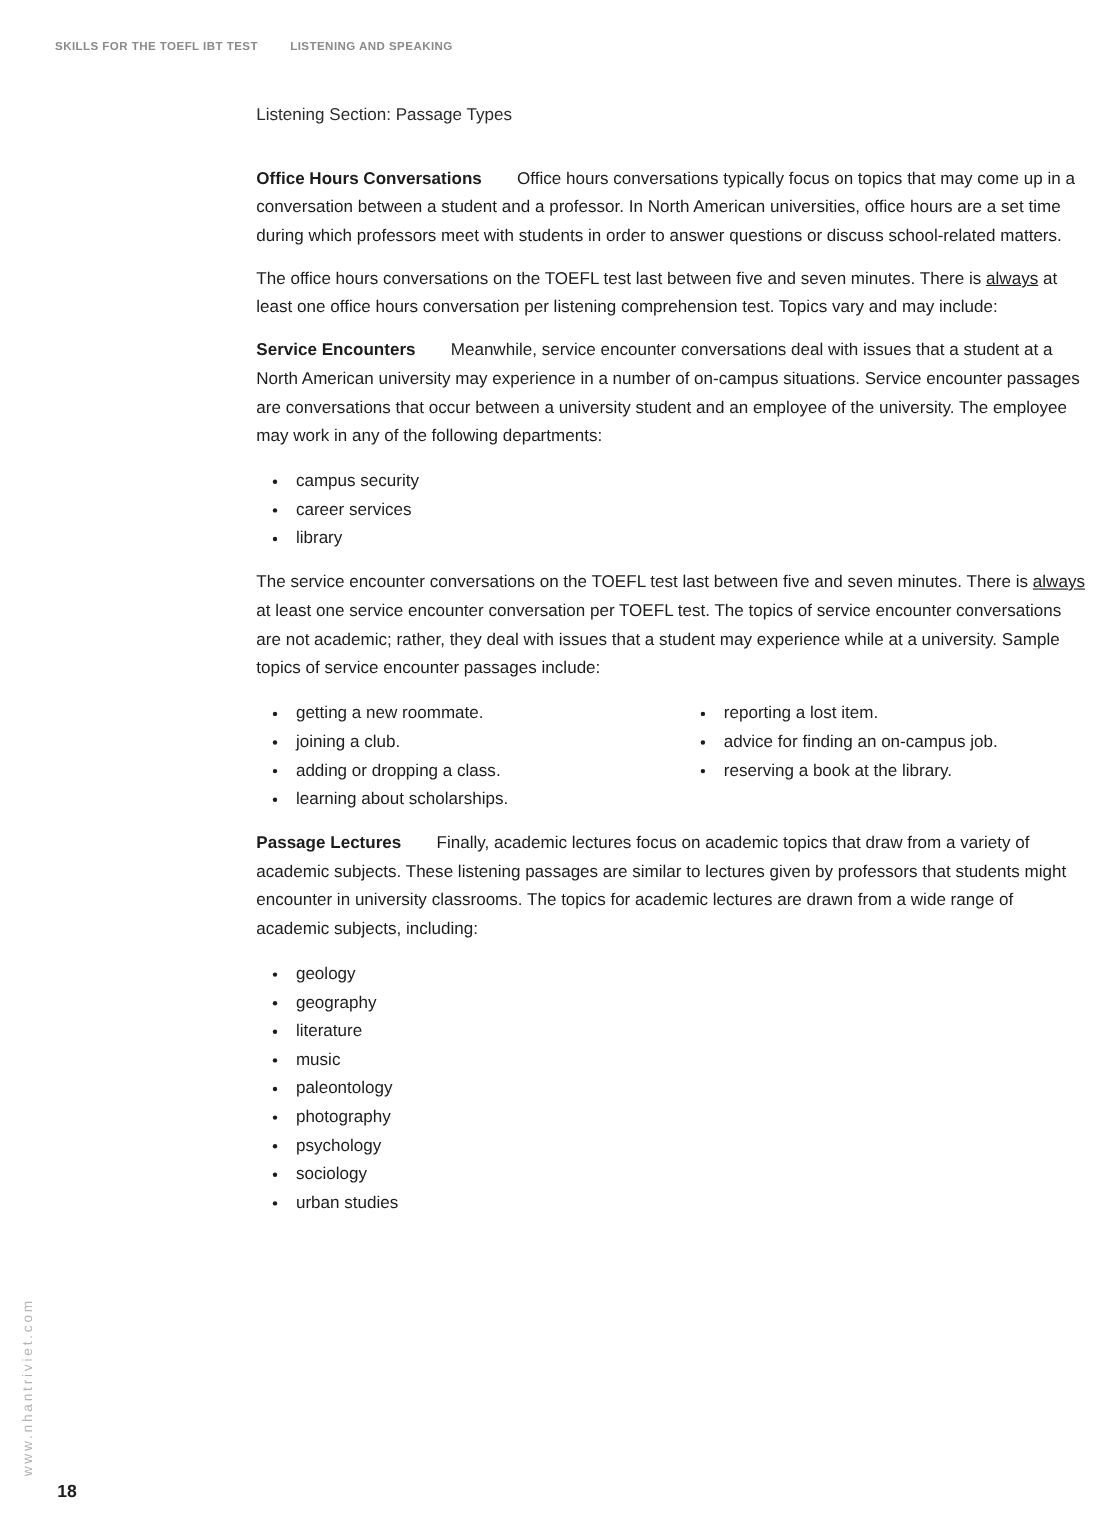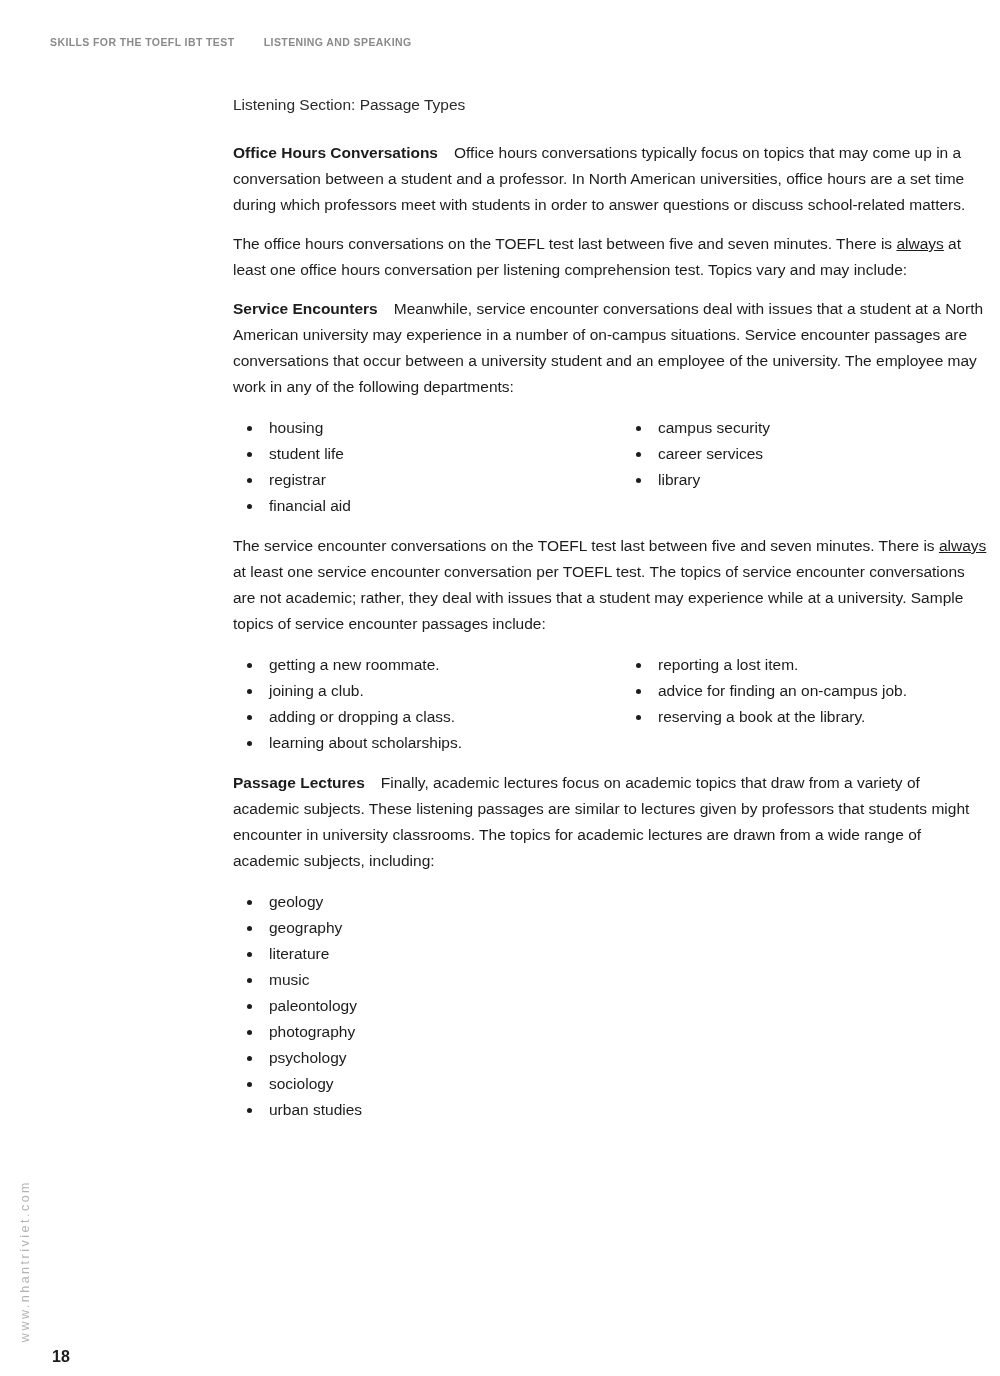--- a/index.html
+++ b/index.html
@@ -28,26 +28,26 @@
     top: 92px;
     left: 233px;
     width: 757px;
     font-size: 15.5px;
     line-height: 26px;
   }
   h1.section-heading {
     font-size: 15.5px;
     font-weight: normal;
     color: #2b2b2b;
-    margin-bottom: 22px;
+    margin-bottom: 32px;
   }
   p { margin-bottom: 13px; }
   .lead {
     font-weight: bold;
-    padding-right: 16px;
+    padding-right: 32px;
   }
   .u { text-decoration: underline; }
   ul.bullets {
     list-style: disc outside;
     padding-left: 28px;
     margin: 2px 0 14px 2px;
   }
   ul.bullets li {
     padding-left: 6px;
     line-height: 26px;
@@ -98,26 +98,20 @@
   <p>
     <span>The office hours conversations on the TOEFL test last between five and seven minutes. There is </span><span class="u">always</span><span> at least one office hours conversation per listening comprehension test. Topics vary and may include:</span>
   </p>
 
 
   <p>
     <span class="lead">Service Encounters</span><span>Meanwhile, service encounter conversations deal with issues that a student at a North American university may experience in a number of on-campus situations. Service encounter passages are conversations that occur between a university student and an employee of the university. The employee may work in any of the following departments:</span>
   </p>
 
   <div class="cols">
-    <ul class="bullets col-left">
-        <li>housing</li>
-        <li>student life</li>
-        <li>registrar</li>
-        <li>financial aid</li>
-      </ul>
     <ul class="bullets col-right">
         <li>campus security</li>
         <li>career services</li>
         <li>library</li>
       </ul>
   </div>
 
   <p>
     <span>The service encounter conversations on the TOEFL test last between five and seven minutes. There is </span><span class="u">always</span><span> at least one service encounter conversation per TOEFL test. The topics of service encounter conversations are not academic; rather, they deal with issues that a student may experience while at a university. Sample topics of service encounter passages include:</span>
   </p>

